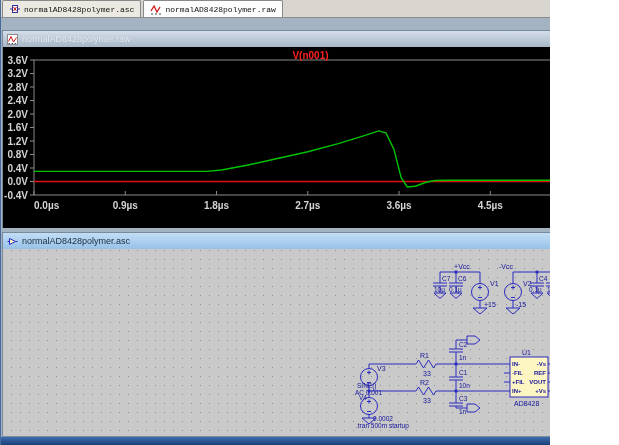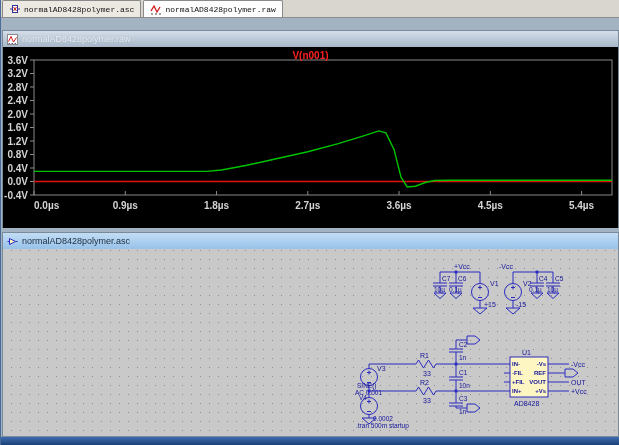--- a/index.html
+++ b/index.html
@@ -1,16 +1,16 @@
 <!DOCTYPE html>
 <html><head>
 <meta charset="utf-8">
 <style>
   html,body{margin:0;padding:0;}
-  .app{position:relative;width:619px;height:445px;background:#a3b3c2;overflow:hidden;
+  .app{position:relative;width:550px;height:445px;background:#a3b3c2;overflow:hidden;
        font-family:"Liberation Sans",sans-serif;border-left:1px solid #4a6a9a;box-sizing:border-box;}
   
   .tabbar{position:absolute;left:0;top:0;width:619px;height:18px;background:#d9d6cf;
           border-bottom:1px solid #8c8c8c;display:flex;align-items:flex-end;padding-left:1px;gap:2px;box-sizing:border-box;}
   .tab{height:16px;display:inline-flex;align-items:center;gap:3px;padding:0 6px;
        background:#ece9e2;border:1px solid #898989;border-bottom:none;border-radius:2px 2px 0 0;
        font-family:"Liberation Mono",monospace;font-size:8px;color:#111;white-space:nowrap;}
   .tab.active{background:#fdfdfd;}
   
   .win{position:absolute;left:1px;width:617px;border:1px solid #7a8a9a;box-sizing:border-box;background:#000;}

